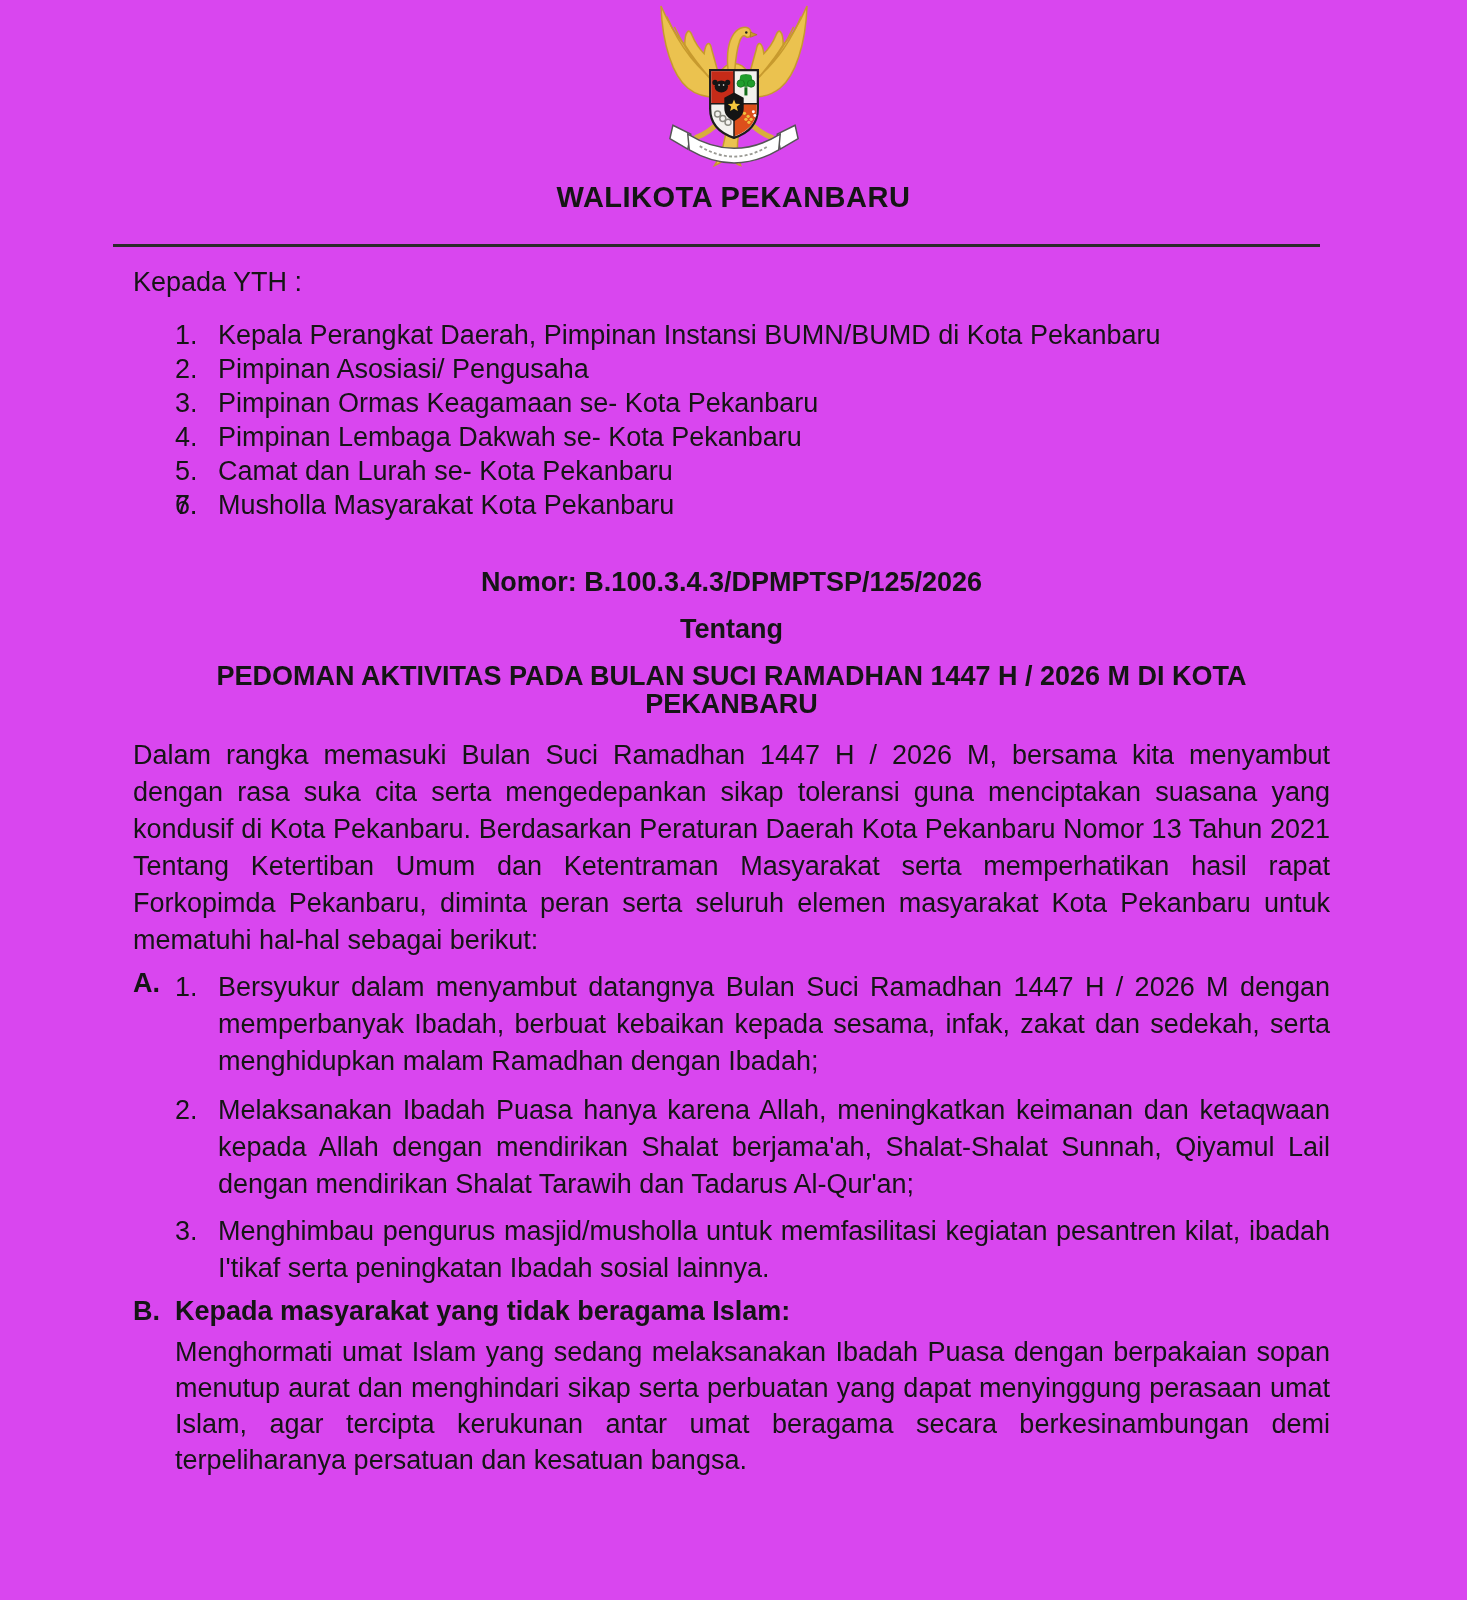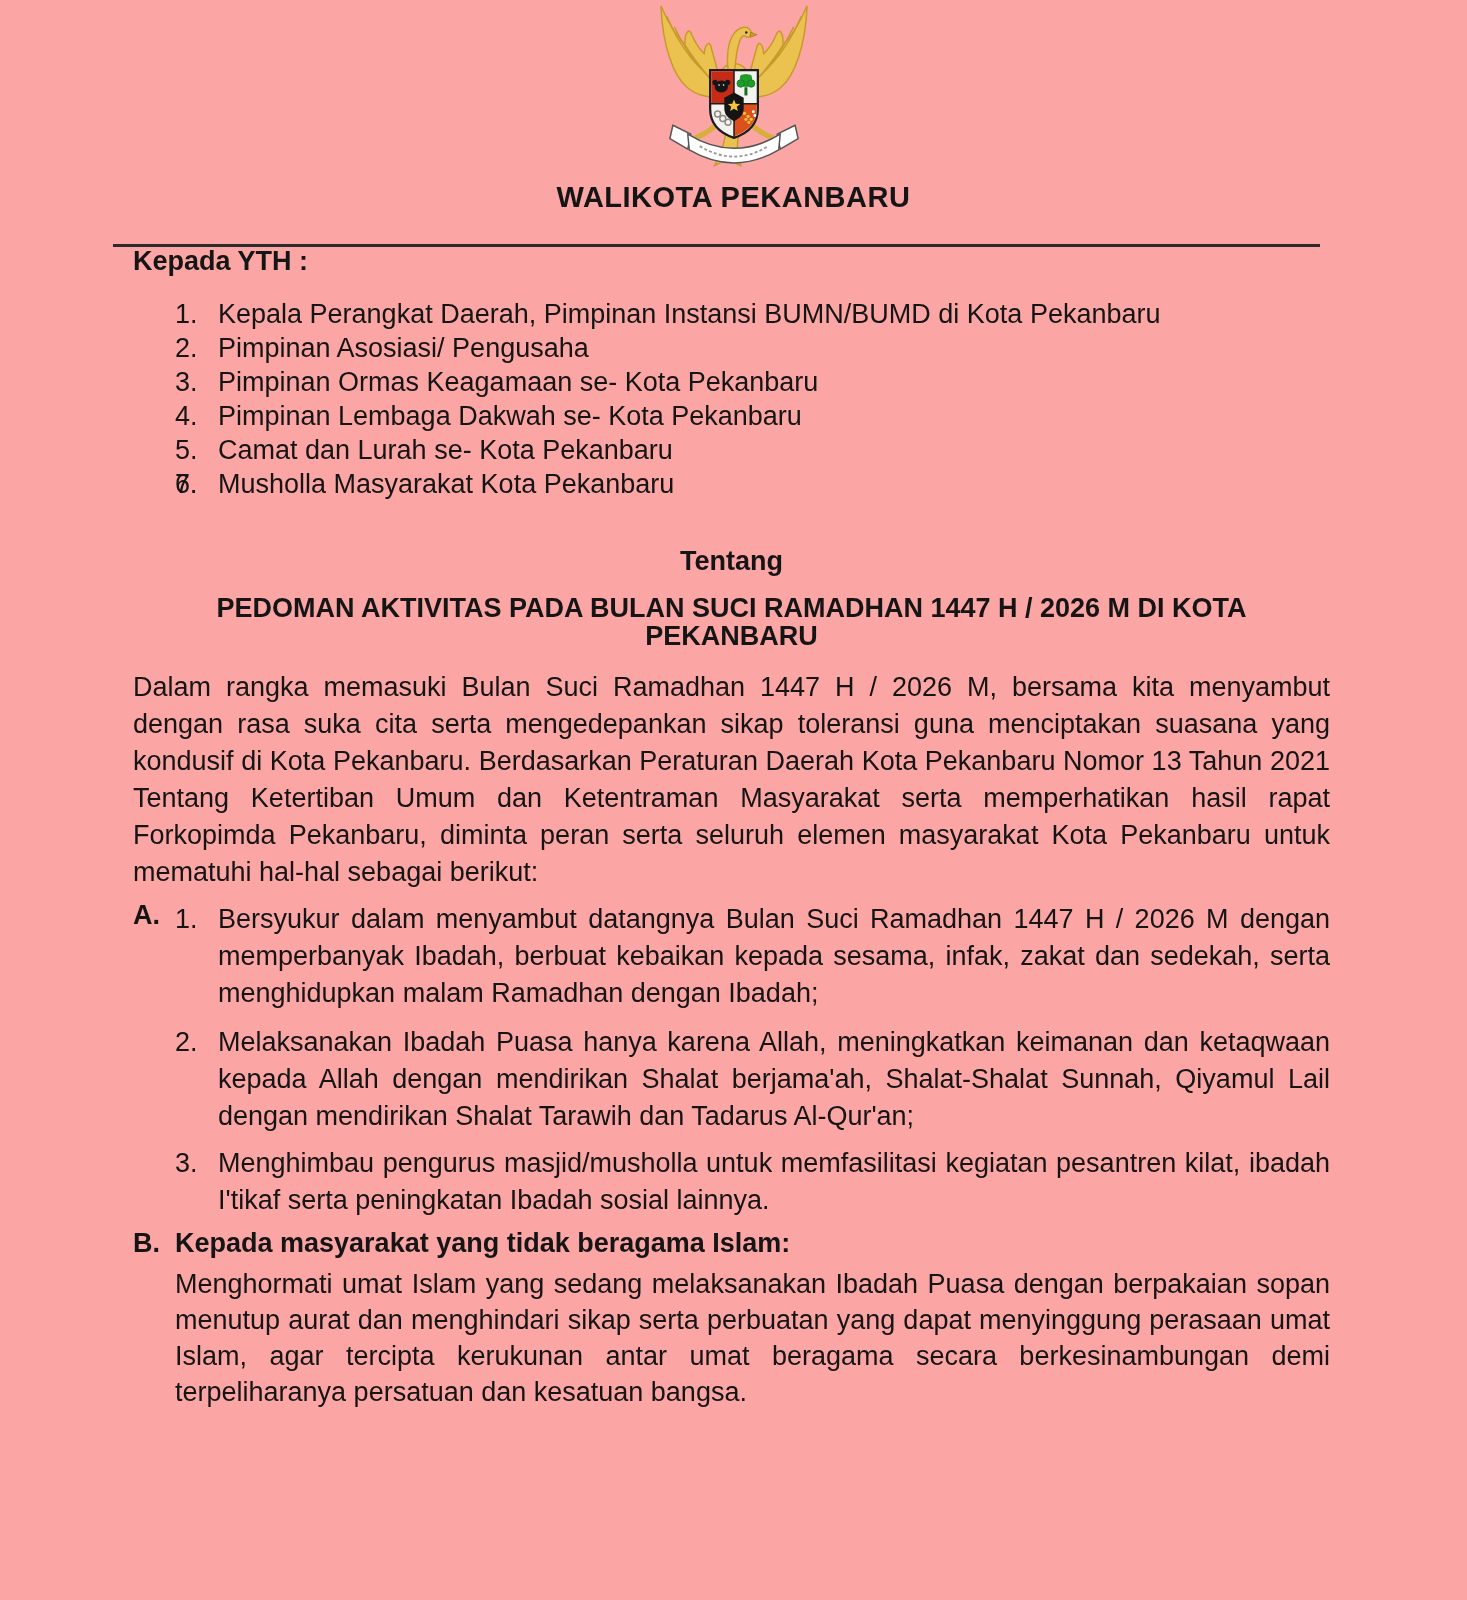--- a/index.html
+++ b/index.html
@@ -5,21 +5,21 @@
   * { margin: 0; padding: 0; box-sizing: border-box; }
   html, body { background: #ffffff; }
   body {
     font-family: "Liberation Sans", "DejaVu Sans", sans-serif;
     color: #151515;
   }
   .page {
     position: relative;
     width: 1467px;
     height: 1600px;
-    background: #fca5a5;
+    background: #d946ef;
     overflow: hidden;
     font-size: 27px;
   }
   .emblem-wrap {
     height: 170px;
     display: flex;
     justify-content: center;
     align-items: flex-start;
   }
   .letterhead-title {
@@ -34,21 +34,22 @@
     margin: 32px 0 0 113px;
     width: 1207px;
     border: none;
     border-top: 3px solid #2b2b2b;
   }
   .content {
     margin-left: 133px;
     margin-right: 137px; 
   }
   .recipients-label {
-    font-weight: bold;
+    margin-top: 21px;
+    font-weight: normal;
     line-height: 28px;
   }
   .recipients-list { margin-top: 22px; list-style: none; }
   .recipient {
     position: relative;
     padding-left: 85px;
     line-height: 34px;
   }
   .recipient .num { position: absolute; left: 42px; }
   .doc-heading {
@@ -186,20 +187,21 @@
       <li class="recipient">
         <span class="num">6.</span>
       </li>
       <li class="recipient">
         <span class="num">7.</span>
         <span>Musholla Masyarakat Kota Pekanbaru</span>
       </li>
     </ol>
 
     <div class="doc-heading">
+      <div class="hline">Nomor: B.100.3.4.3/DPMPTSP/125/2026</div>
       <div class="hline">Tentang</div>
       <div class="hline">PEDOMAN AKTIVITAS PADA BULAN SUCI RAMADHAN 1447 H / 2026 M DI KOTA PEKANBARU</div>
     </div>
 
     <p class="intro">Dalam rangka memasuki Bulan Suci Ramadhan 1447 H / 2026 M, bersama kita menyambut dengan rasa suka cita serta mengedepankan sikap toleransi guna menciptakan suasana yang kondusif di Kota Pekanbaru. Berdasarkan Peraturan Daerah Kota Pekanbaru Nomor 13 Tahun 2021 Tentang Ketertiban Umum dan Ketentraman Masyarakat serta memperhatikan hasil rapat Forkopimda Pekanbaru, diminta peran serta seluruh elemen masyarakat Kota Pekanbaru untuk mematuhi hal-hal sebagai berikut:</p>
 
     <div class="section-head mt-a">
       <span class="letter">A.</span>
     </div>
     <div class="sub-item first">

